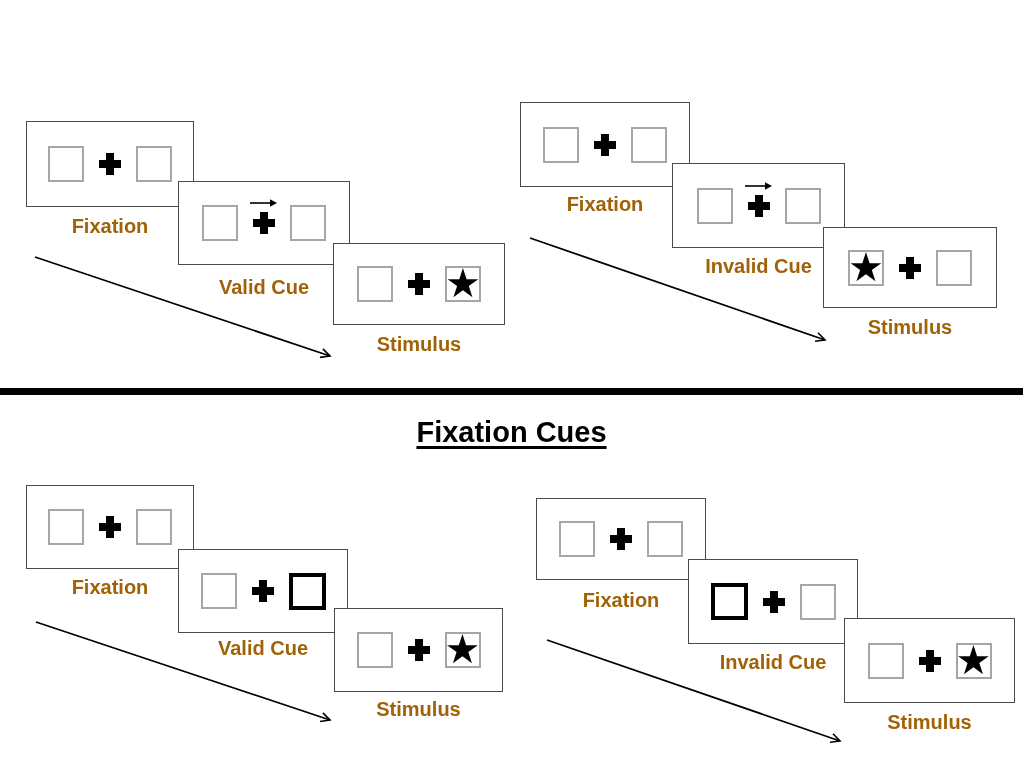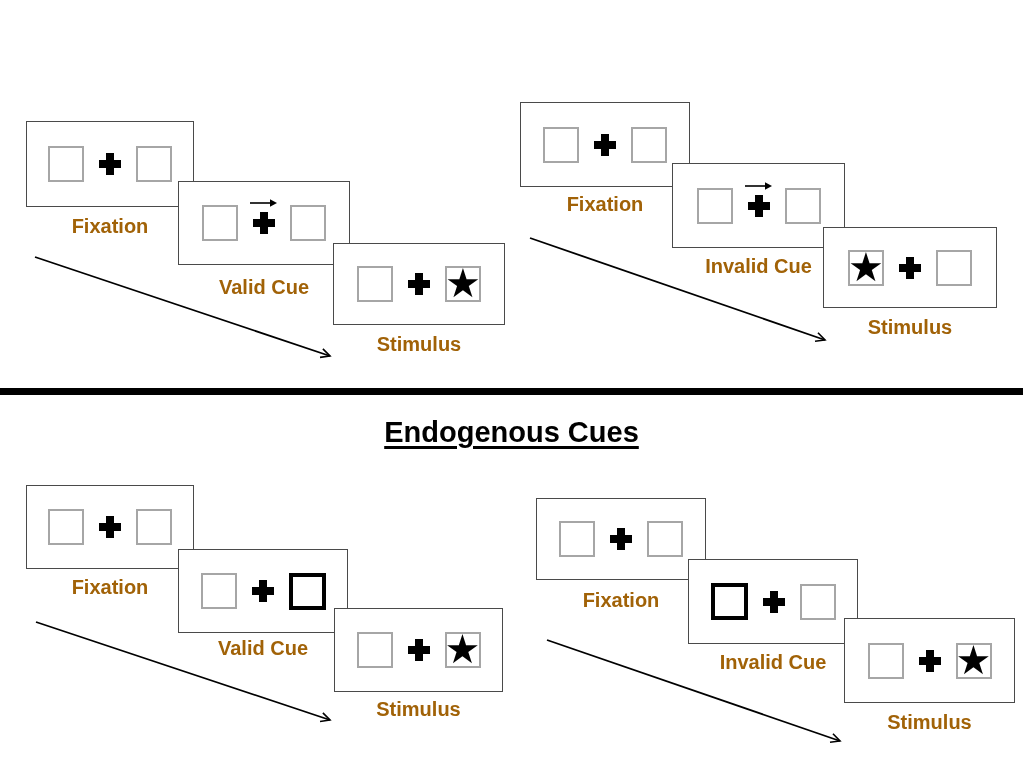--- a/index.html
+++ b/index.html
@@ -144,21 +144,21 @@
     <defs>
         <marker id="ah-2" markerWidth="16" markerHeight="16" refX="10" refY="5.5" orient="auto" markerUnits="userSpaceOnUse">
       <path d="M1,1 L10,5.5 L1,10" fill="none" stroke="#000" stroke-width="1.6"></path>
         </marker>
       </defs>
     <line x1="6" y1="8" x2="301" y2="110" stroke="#000" stroke-width="1.8" marker-end="url(#ah-2)"></line>
   </svg>
 
   <div class="divider"></div>
 
-  <h1 class="title" id="t-exo">Endogenous Cues</h1>
+  <h1 class="title" id="t-exo">Fixation Cues</h1>
 
   <div class="panel" id="p-xv-fix">
     <div class="box"></div>
     <div class="plus-wrap"></div>
     <div class="box"></div>
   </div>
   <div class="panel" id="p-xv-cue">
     <div class="box"></div>
     <div class="plus-wrap"></div>
     <div class="box thick"></div>

